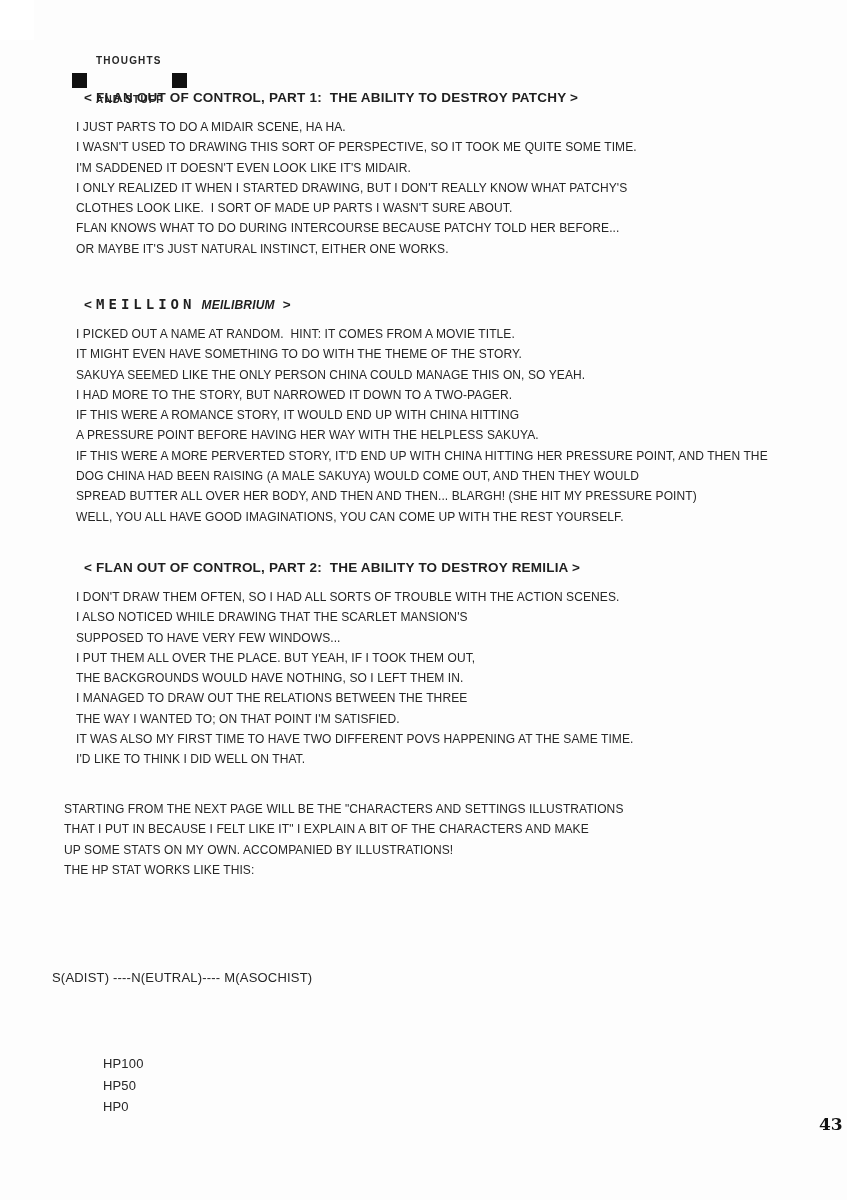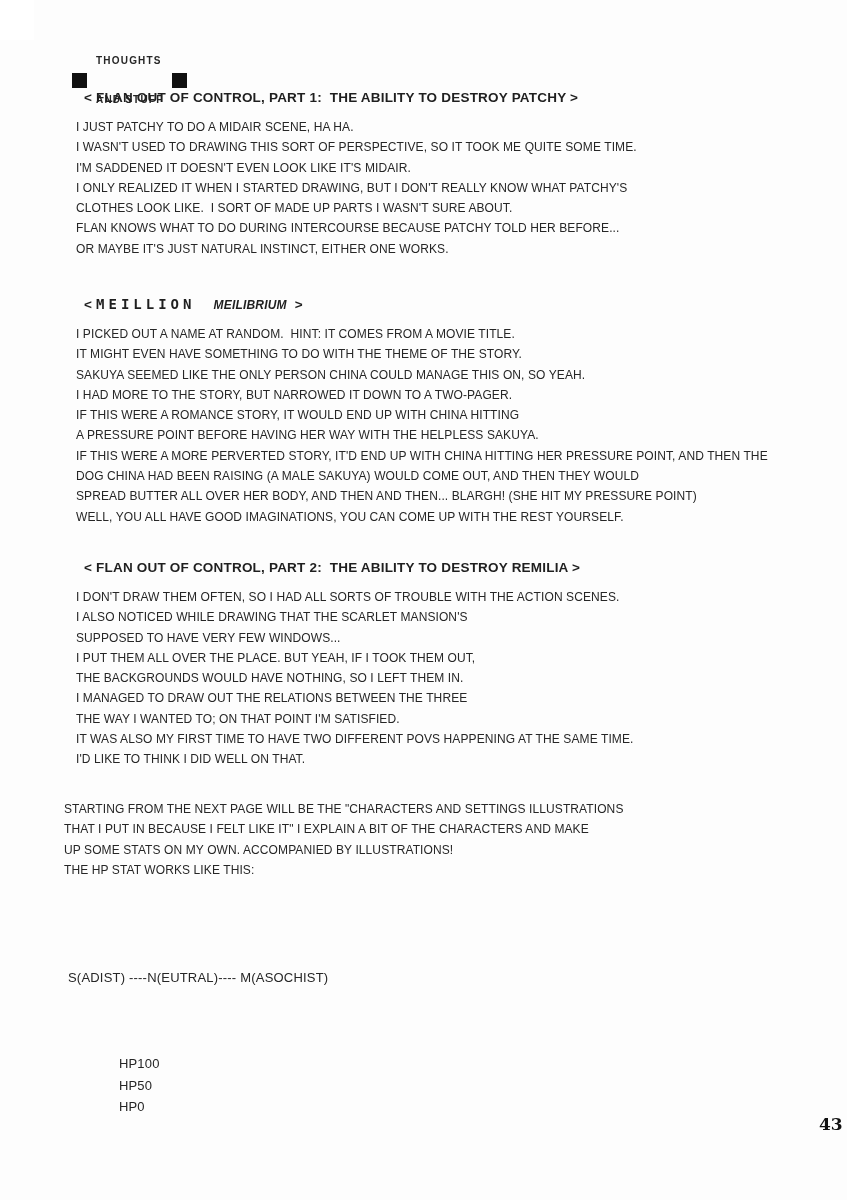--- a/index.html
+++ b/index.html
@@ -18,27 +18,27 @@
   .header-text{font-size:10px;font-weight:bold;letter-spacing:1.2px;line-height:13px;white-space:pre;}
   
   .sec{position:absolute;left:76px;}
   .sec-1{top:90px;}
   .sec-2{top:296px;}
   .sec-3{top:560px;}
   h2.sec-title{
     font-size:13.5px;font-weight:bold;letter-spacing:0.2px;
     margin:0 0 0 8px;white-space:pre;color:#1f1f1f;
   }
-  .spaced{font-family:"DejaVu Sans Mono",monospace;font-weight:bold;letter-spacing:4px;font-size:14px;margin-right:18px;}
+  .spaced{font-family:"DejaVu Sans Mono",monospace;font-weight:bold;letter-spacing:4px;font-size:14px;margin-right:6px;}
   .ital{font-style:italic;font-weight:bold;font-size:12px;letter-spacing:0.2px;margin-right:4px;}
   .para{margin-top:12px;}
   .ln{font-size:12px;line-height:20.3px;white-space:pre;letter-spacing:0.1px;}
   .closing{position:absolute;left:64px;top:799px;}
   
-  .hp{position:absolute;left:68px;top:924px;font-size:13px;line-height:21.5px;white-space:pre;letter-spacing:0.2px;}
+  .hp{position:absolute;left:52px;top:924px;font-size:13px;line-height:21.5px;white-space:pre;letter-spacing:0.2px;}
   .hp-row2 span{display:inline-block;margin-left:28px;}
   .hp-col1{width:97px;}
   .hp-col2{width:98px;}
   
   .page-num{
     position:absolute;left:819px;top:1114px;
     font-family:"DejaVu Serif",serif;font-weight:bold;font-size:17px;color:#111;
   }
   
   .notch{position:absolute;left:0;top:0;width:34px;height:40px;background:#ffffff;}
@@ -54,21 +54,21 @@
     <div class="header-text">
       <div>THOUGHTS</div>
       <div>AND STUFF</div>
     </div>
     <span class="sq"></span>
   </div>
 
   <section class="sec sec-1">
     <h2 class="sec-title">&lt; FLAN OUT OF CONTROL, PART 1:  THE ABILITY TO DESTROY PATCHY &gt;</h2>
     <div class="para">
-      <div class="ln">I JUST PATCHY TO DO A MIDAIR SCENE, HA HA.</div>
+      <div class="ln">I JUST PARTS TO DO A MIDAIR SCENE, HA HA.</div>
       <div class="ln">I WASN'T USED TO DRAWING THIS SORT OF PERSPECTIVE, SO IT TOOK ME QUITE SOME TIME.</div>
       <div class="ln">I'M SADDENED IT DOESN'T EVEN LOOK LIKE IT'S MIDAIR.</div>
       <div class="ln">I ONLY REALIZED IT WHEN I STARTED DRAWING, BUT I DON'T REALLY KNOW WHAT PATCHY'S</div>
       <div class="ln">CLOTHES LOOK LIKE.  I SORT OF MADE UP PARTS I WASN'T SURE ABOUT.</div>
       <div class="ln">FLAN KNOWS WHAT TO DO DURING INTERCOURSE BECAUSE PATCHY TOLD HER BEFORE...</div>
       <div class="ln">OR MAYBE IT'S JUST NATURAL INSTINCT, EITHER ONE WORKS.</div>
     </div>
   </section>
 
   <section class="sec sec-2">

